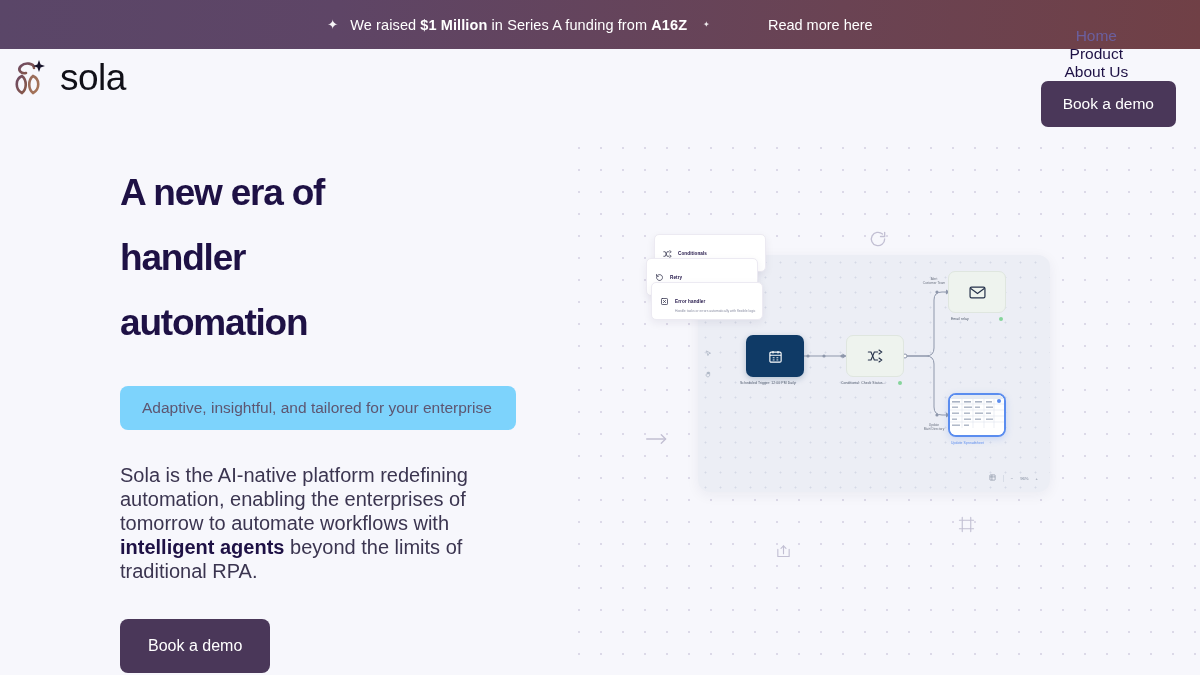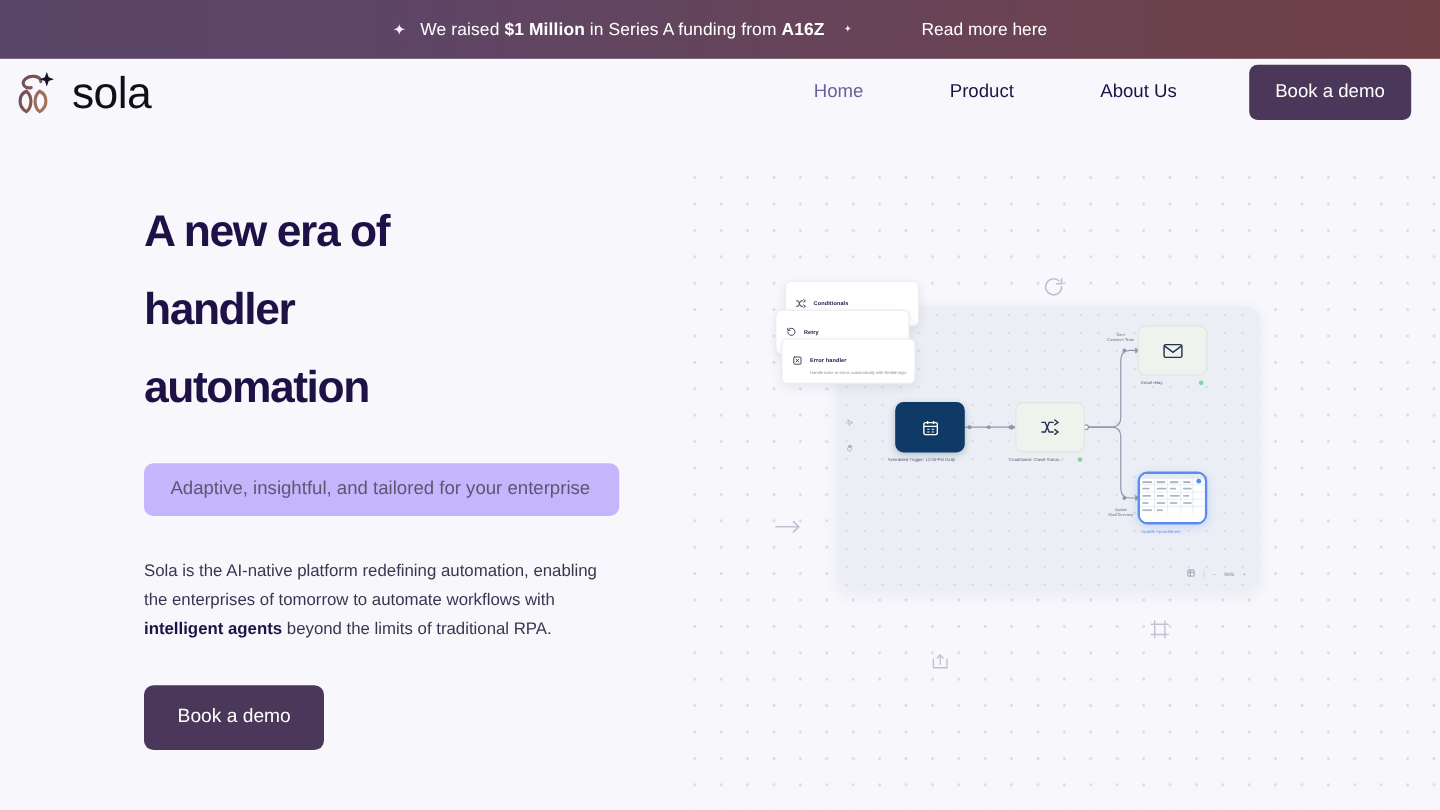--- a/index.html
+++ b/index.html
@@ -26,45 +26,45 @@
 
   
   .header {
     position: absolute; top: 36px; left: 0; width: 1200px; height: 82px;
     display: flex; align-items: center; padding: 0 24px 0 8px;
   }
   .brand { display: flex; align-items: center; gap: 6px; cursor: pointer; }
   .brand-mark { width: 46px; height: 46px; position: relative; flex: none; }
   .brand-name { font-size: 37px; font-weight: 400; color: #111018; letter-spacing: -.5px; line-height: 1; }
 
-  .nav { margin-left: auto; display: flex; align-items: center; gap: 0; }
+  .nav { margin-left: auto; display: flex; align-items: center; gap: 0; flex-direction: column; }
   .nav-link {
     font-size: 15.5px; color: #1e1145; padding: 0 36px; cursor: pointer; white-space: nowrap;
   }
   .nav-link.active { color: #6b5f9e; }
   .btn-demo-nav {
     margin-left: 24px; background: #4a3759; color: #fff; border: none;
     font-size: 15.5px; font-family: inherit; border-radius: 7px;
     padding: 14px 22px; cursor: pointer;
   }
 
   
   .hero-left { position: absolute; left: 120px; top: 160px; width: 420px; }
   .headline {
     font-size: 37px; line-height: 65px; font-weight: 700; color: #1e1145;
     letter-spacing: -1.2px;
   }
   .tagline {
-    margin-top: 31px; background: #c4b5fd; border-radius: 8px;
+    margin-top: 31px; background: #7dd3fc; border-radius: 8px;
     padding: 13px 22px; width: 396px;
     font-size: 15.5px; color: #5d5671;
   }
   .body-copy {
     margin-top: 33px; width: 390px;
-    font-size: 14px; line-height: 24px; color: #3b3550;
+    font-size: 20px; line-height: 24px; color: #3b3550;
   }
   .body-copy b { font-weight: 700; color: #1e1145; }
   .btn-demo-hero {
     margin-top: 36px; background: #4a3759; color: #fff; border: none;
     font-size: 16px; font-family: inherit; border-radius: 8px;
     padding: 18px 28px; cursor: pointer;
   }
 
   
   .illus {

